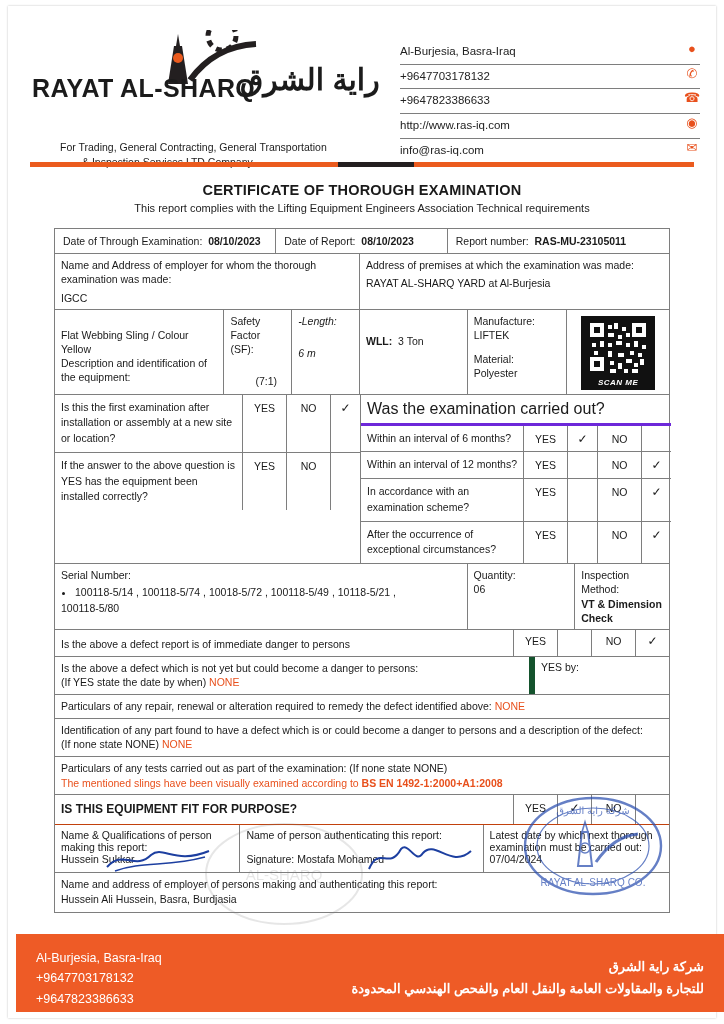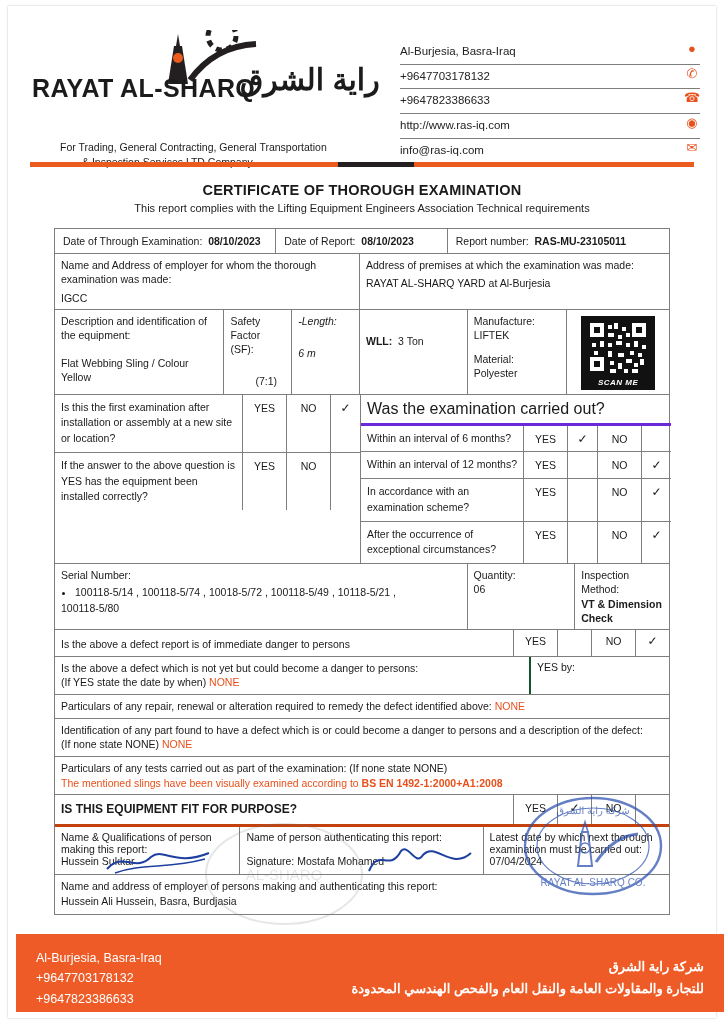--- a/index.html
+++ b/index.html
@@ -133,26 +133,26 @@
   .serial-list { margin:3px 0 0 14px; padding:0; }
   .serial-list li { font-size:10.5px; line-height:1.45; }
 
   
   .srow { display:flex; border-bottom:1px solid #7e7e7e; }
   .srow:last-child { border-bottom:none; }
   .stext { flex:1; padding:4px 6px; font-size:10.5px; line-height:1.4; }
   .syes { width:44px; border-left:1px solid #7e7e7e; text-align:center; font-size:10.5px; padding-top:5px; }
   .sno  { width:44px; border-left:1px solid #7e7e7e; text-align:center; font-size:10.5px; padding-top:5px; }
   .stk  { width:34px; border-left:1px solid #7e7e7e; text-align:center; font-size:12px; padding-top:4px; }
-  .yesby { width:140px; border-left:2px solid #14532d; font-size:10.5px; padding:4px 6px; }
+  .yesby { width:140px; border-left:6px solid #14532d; font-size:10.5px; padding:4px 6px; }
 
   .none { color:#e8501c; }
   .orange-txt { color:#e8501c; }
 
-  .fit { display:flex; border-bottom:3px solid #c2410c; }
+  .fit { display:flex; border-bottom:1px solid #c2410c; }
   .fit .stext { font-size:12px; font-weight:bold; padding:6px; }
 
   
   .sig { display:flex; border-bottom:1px solid #7e7e7e; min-height:48px; }
   .sig .c1 { width:186px; border-right:1px solid #7e7e7e; padding:4px 6px; font-size:10.5px; position:relative; }
   .sig .c2 { width:244px; border-right:1px solid #7e7e7e; padding:4px 6px; font-size:10.5px; position:relative; }
   .sig .c3 { width:186px; padding:4px 6px; font-size:10.5px; }
 
   .scribble1 { position:absolute; left:50px; top:22px; width:110px; height:26px; }
   .scribble2 { position:absolute; left:125px; top:18px; width:110px; height:30px; }
@@ -258,22 +258,22 @@
         <div style="margin-top:4px;">IGCC</div>
       </div>
       <div class="cell c-prem">
         <div>Address of premises at which the examination was made:</div>
         <div style="margin-top:4px;">RAYAT AL-SHARQ YARD at Al-Burjesia</div>
       </div>
     </div>
 
     <div class="row">
       <div class="cell c-desc">
+        <div style="margin-top:14px;">Flat Webbing Sling / Colour Yellow</div>
         <div>Description and identification of the equipment:</div>
-        <div style="margin-top:14px;">Flat Webbing Sling / Colour Yellow</div>
       </div>
       <div class="cell c-sf">
         <div>Safety Factor (SF):</div>
         <div style="margin-top:18px;margin-left:25px;">(7:1)</div>
       </div>
       <div class="cell c-len">
         <div>-Length:</div>
         <div style="margin-top:18px;">6 m</div>
       </div>
       <div class="cell c-wll">

